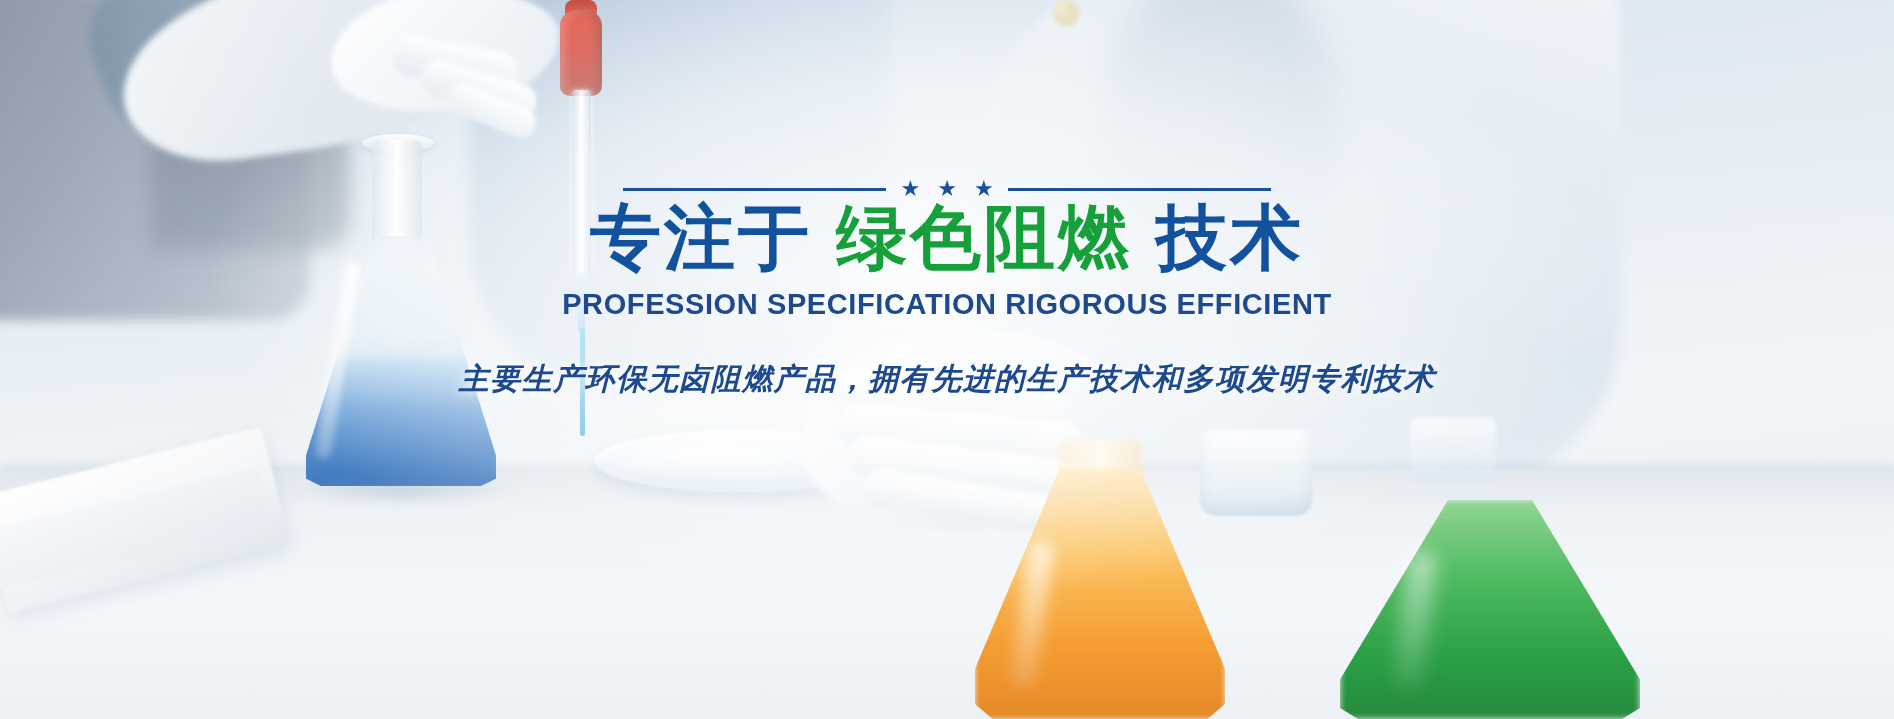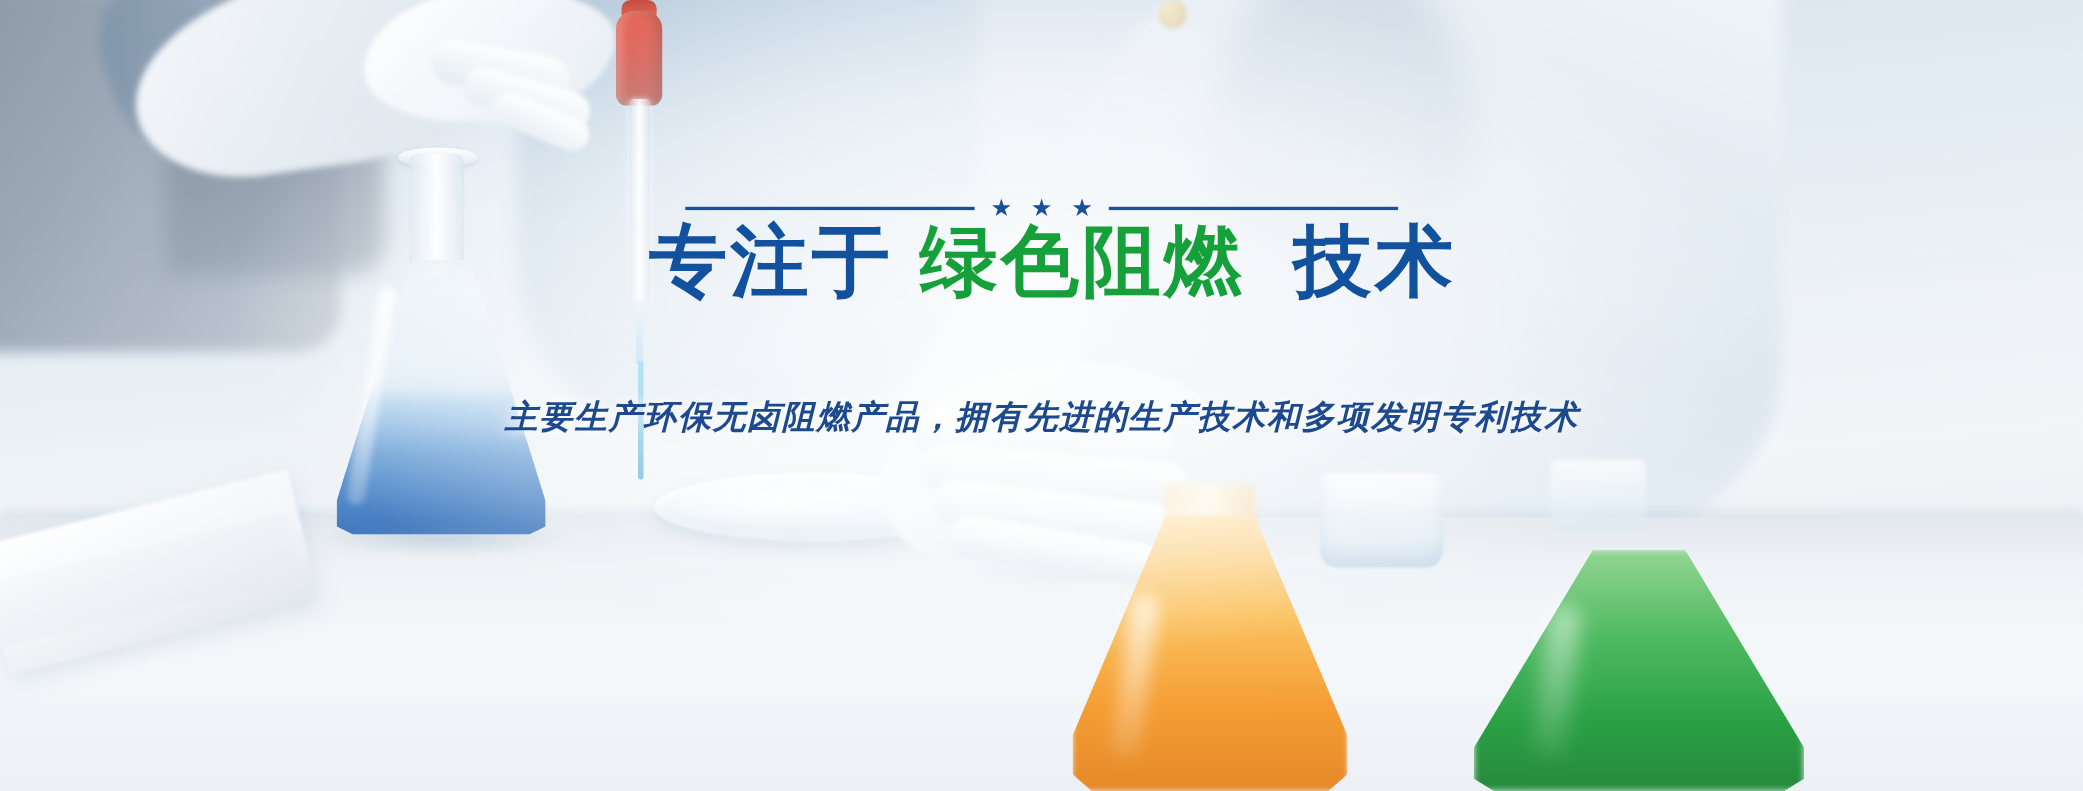--- a/index.html
+++ b/index.html
@@ -265,21 +265,21 @@
   .rule { flex:1; height:3px; background:#1a4f9c; }
   .stars { display:flex; gap:17px; align-items:center; }
   .star { color:#1a4f9c; font-size:22px; line-height:1; }
 
   .headline {
     position:absolute; left:50%; transform:translateX(-50%);
     top:200px; white-space:nowrap;
     font-size:71px; font-weight:700; letter-spacing:3px; line-height:1.08;
     font-family:"DejaVu Sans","Liberation Sans",sans-serif;
   }
-  .h-blue { color:#11519e;margin-left:20px; }
+  .h-blue { color:#11519e; }
   .h-green { color:#16a03a; }
   .h-gap { display:inline-block; width:24px; }
 
   .subtitle-en {
     position:absolute; left:50%; transform:translateX(-50%);
     top:288px; white-space:nowrap;
     font-size:29px; font-weight:700; letter-spacing:.6px; color:#1e4a8c;
     font-family:"Liberation Sans","DejaVu Sans",sans-serif;
   }
 
@@ -367,17 +367,18 @@
       <span class="stars">
         <span class="star">★</span>
         <span class="star">★</span>
         <span class="star">★</span>
       </span>
       <span class="rule"></span>
     </div>
 
     <h1 class="headline"><span class="h-blue">专注于</span><span class="h-gap"></span><span class="h-green">绿色阻燃</span><span class="h-gap"></span><span class="h-blue">技术</span></h1>
 
+    <div class="subtitle-en">PROFESSION SPECIFICATION RIGOROUS EFFICIENT</div>
 
     <div class="desc-cn">主要生产环保无卤阻燃产品，拥有先进的生产技术和多项发明专利技术</div>
 
   </div>
 </div>
 
 </body></html>

